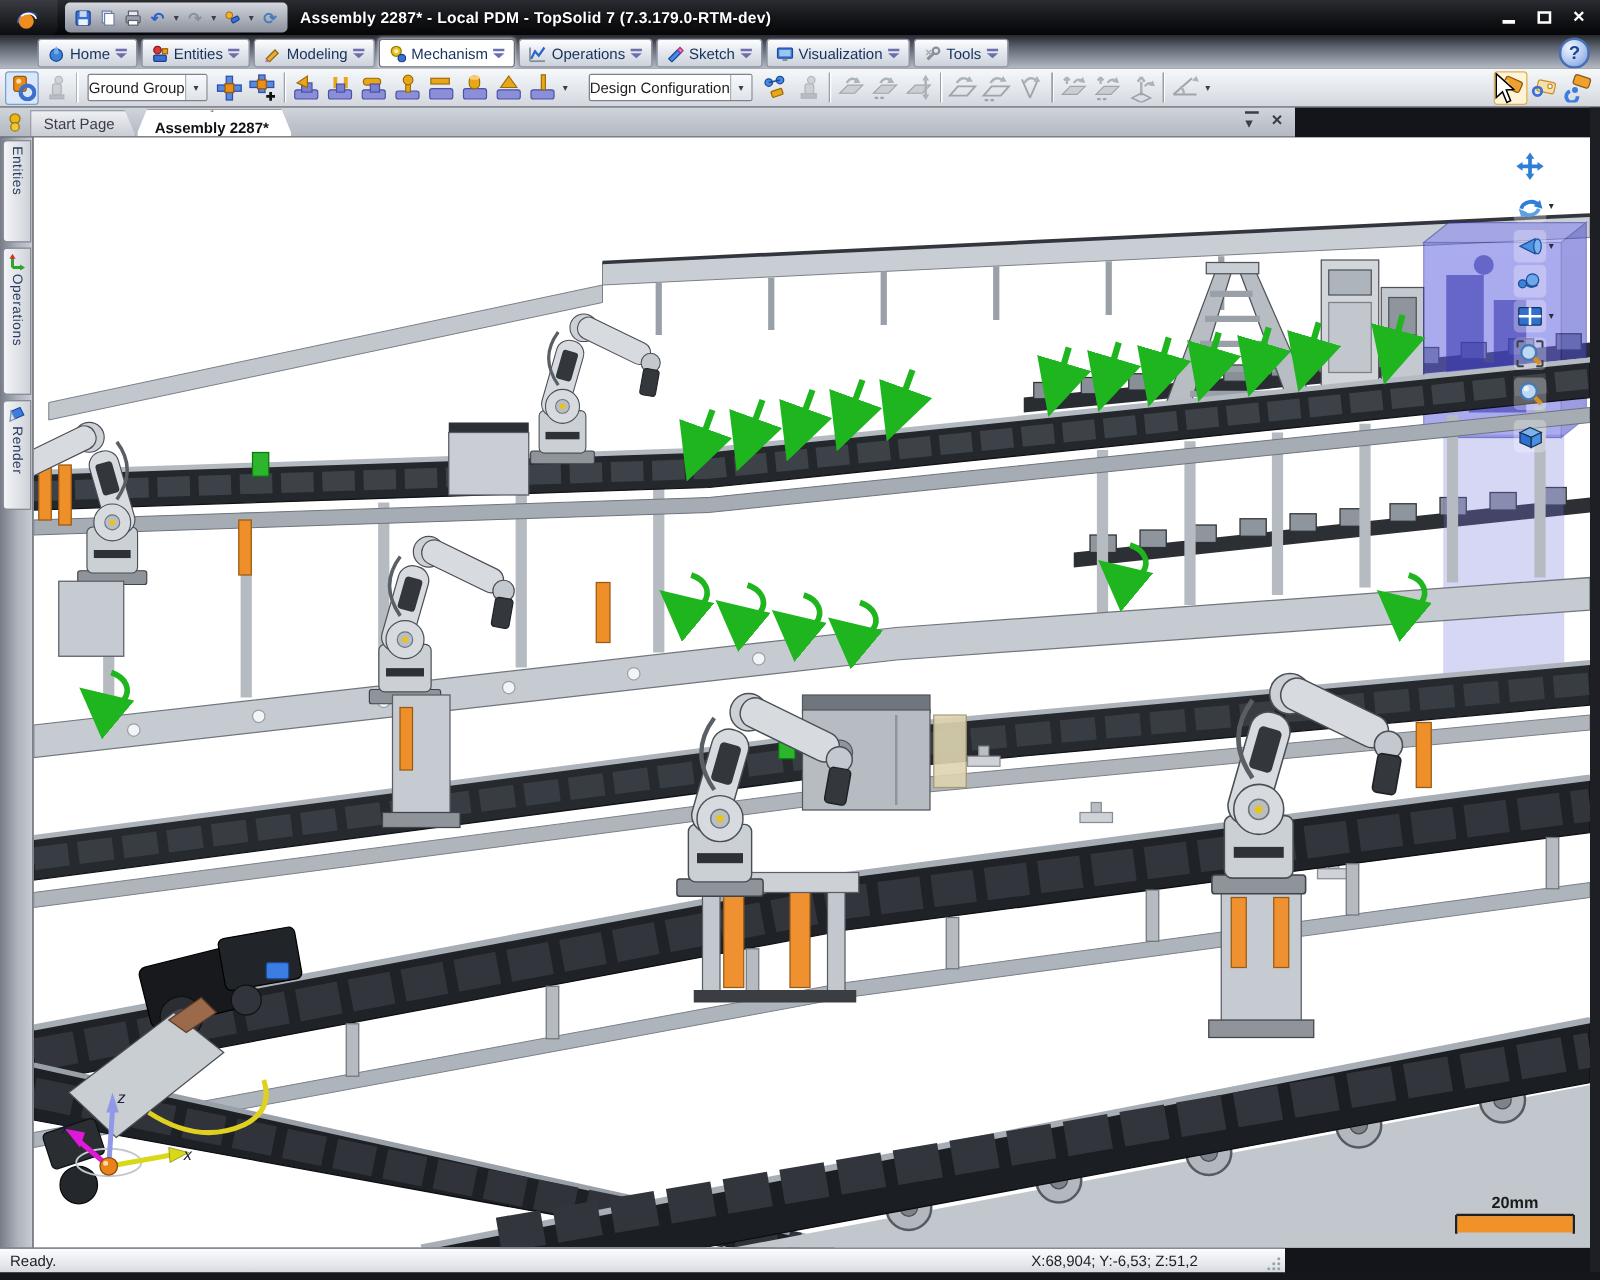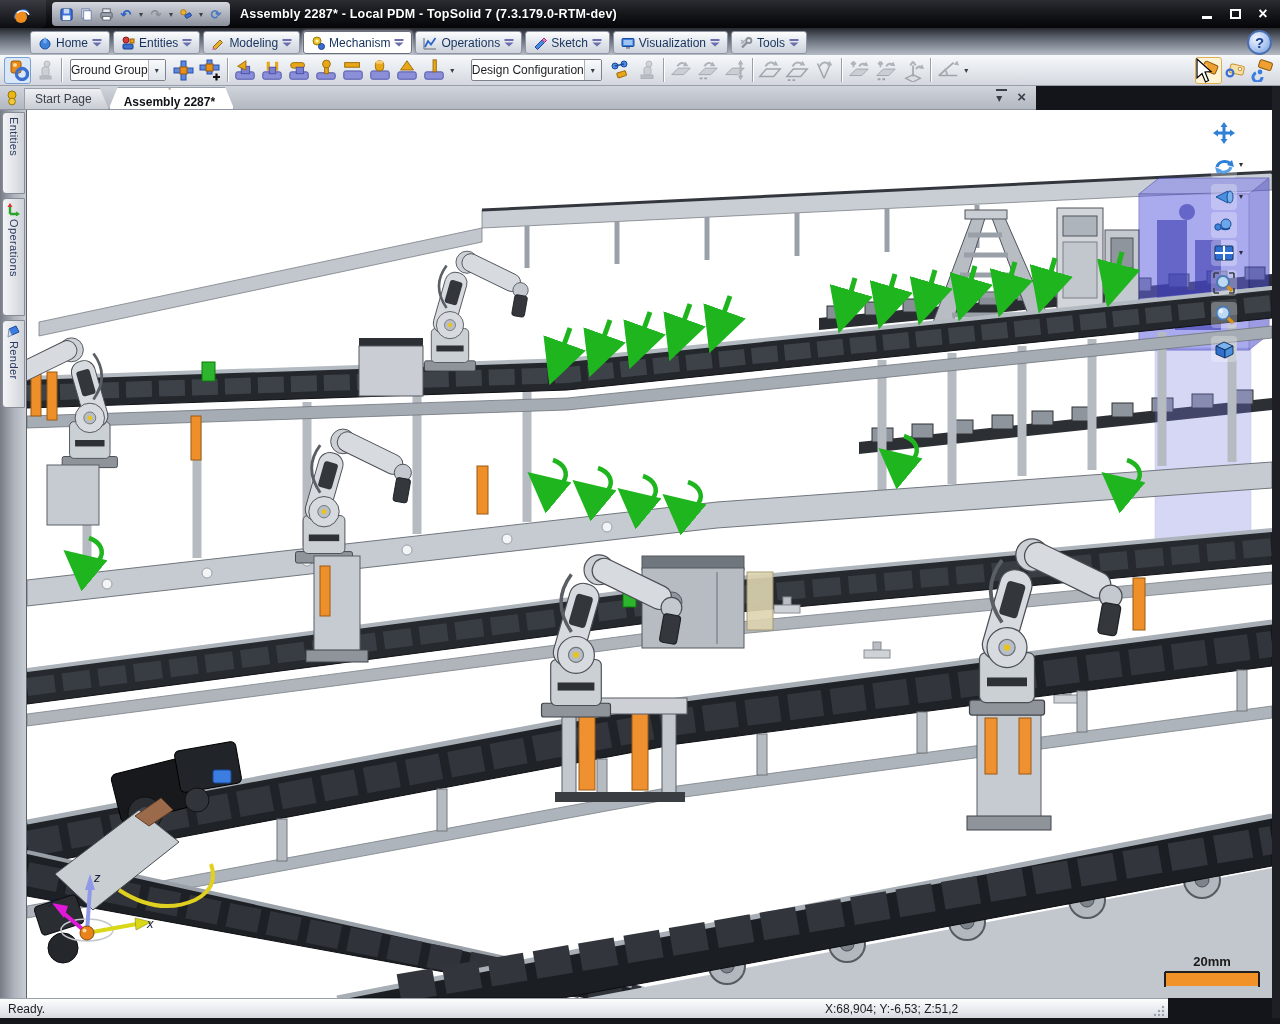--- a/index.html
+++ b/index.html
@@ -89,21 +89,21 @@
   
   .navcol { position:absolute; z-index:30; }
   .navbtn { position:absolute; width:26px; height:26px; border-radius:4px;
     background:rgba(255,255,255,.28); display:flex; align-items:center; justify-content:center; }
   .navdrop { position:absolute; font-size:8px; color:#2a2d33; }
 
   
   .cursor { position:absolute; z-index:60; }
 
   
-  .statusbar { position:absolute; left:0; top:998px; width:1168px; height:20px;
+  .statusbar { position:absolute; left:0; top:998px; width:1028px; height:20px;
     background:linear-gradient(180deg,#fdfdfe 0%,#e3e6eb 70%,#d5d9df 100%);
     border-top:1px solid #9aa0aa; font-size:12px; color:#1c1e22; }
   .status-msg { position:absolute; left:8px; top:3px; }
   .status-coords { position:absolute; left:825px; top:3px; }
   .grip { position:absolute; right:3px; top:6px; }
   .bottomedge { position:absolute; left:0; top:1018px; width:1280px; height:6px; background:#15161b; }
 </style>
 </head>
 <body>
 

